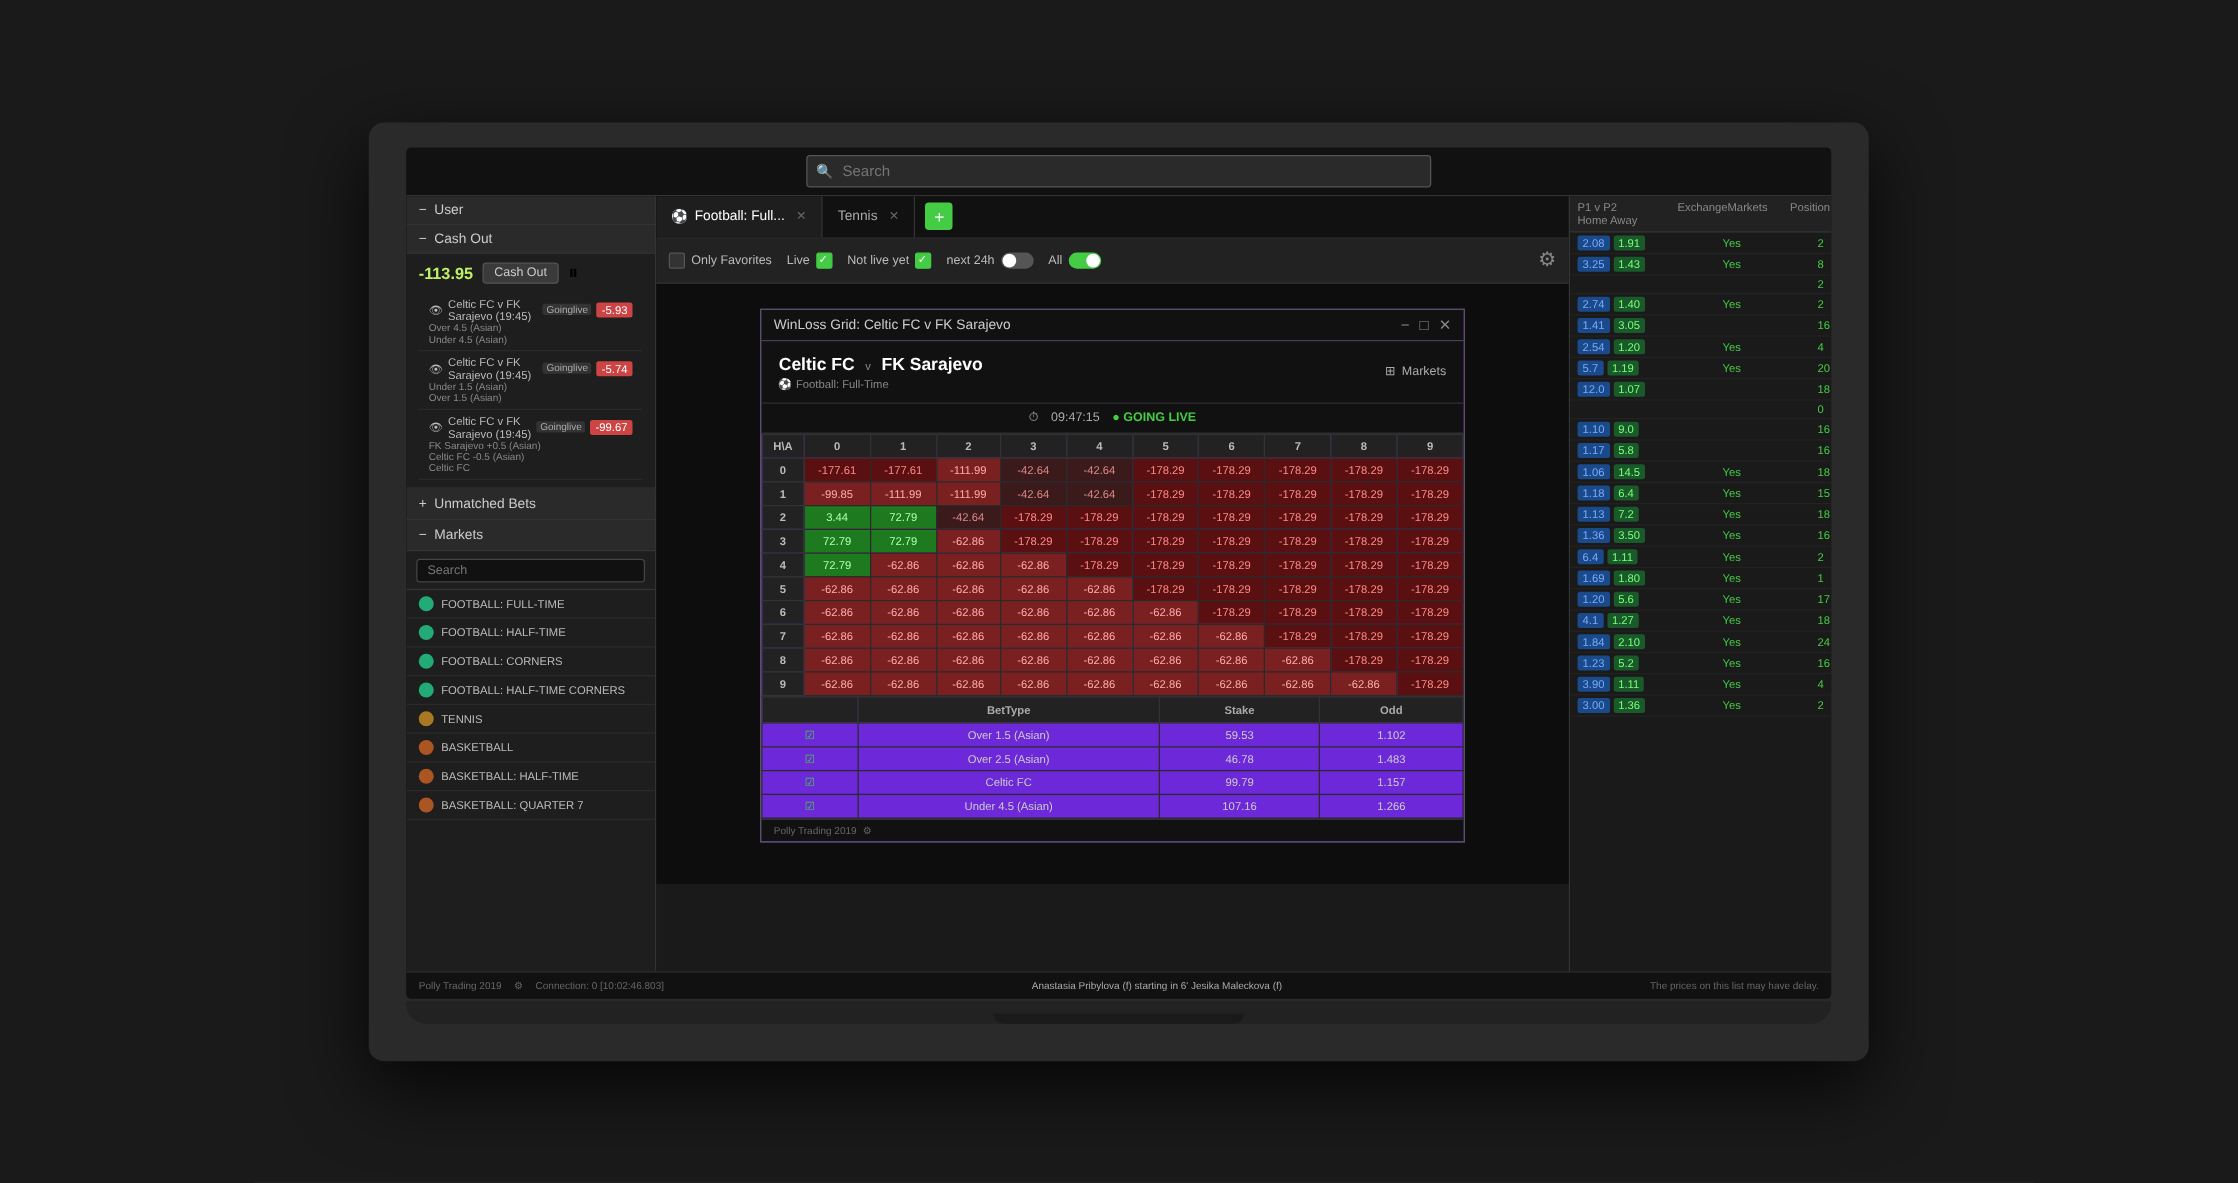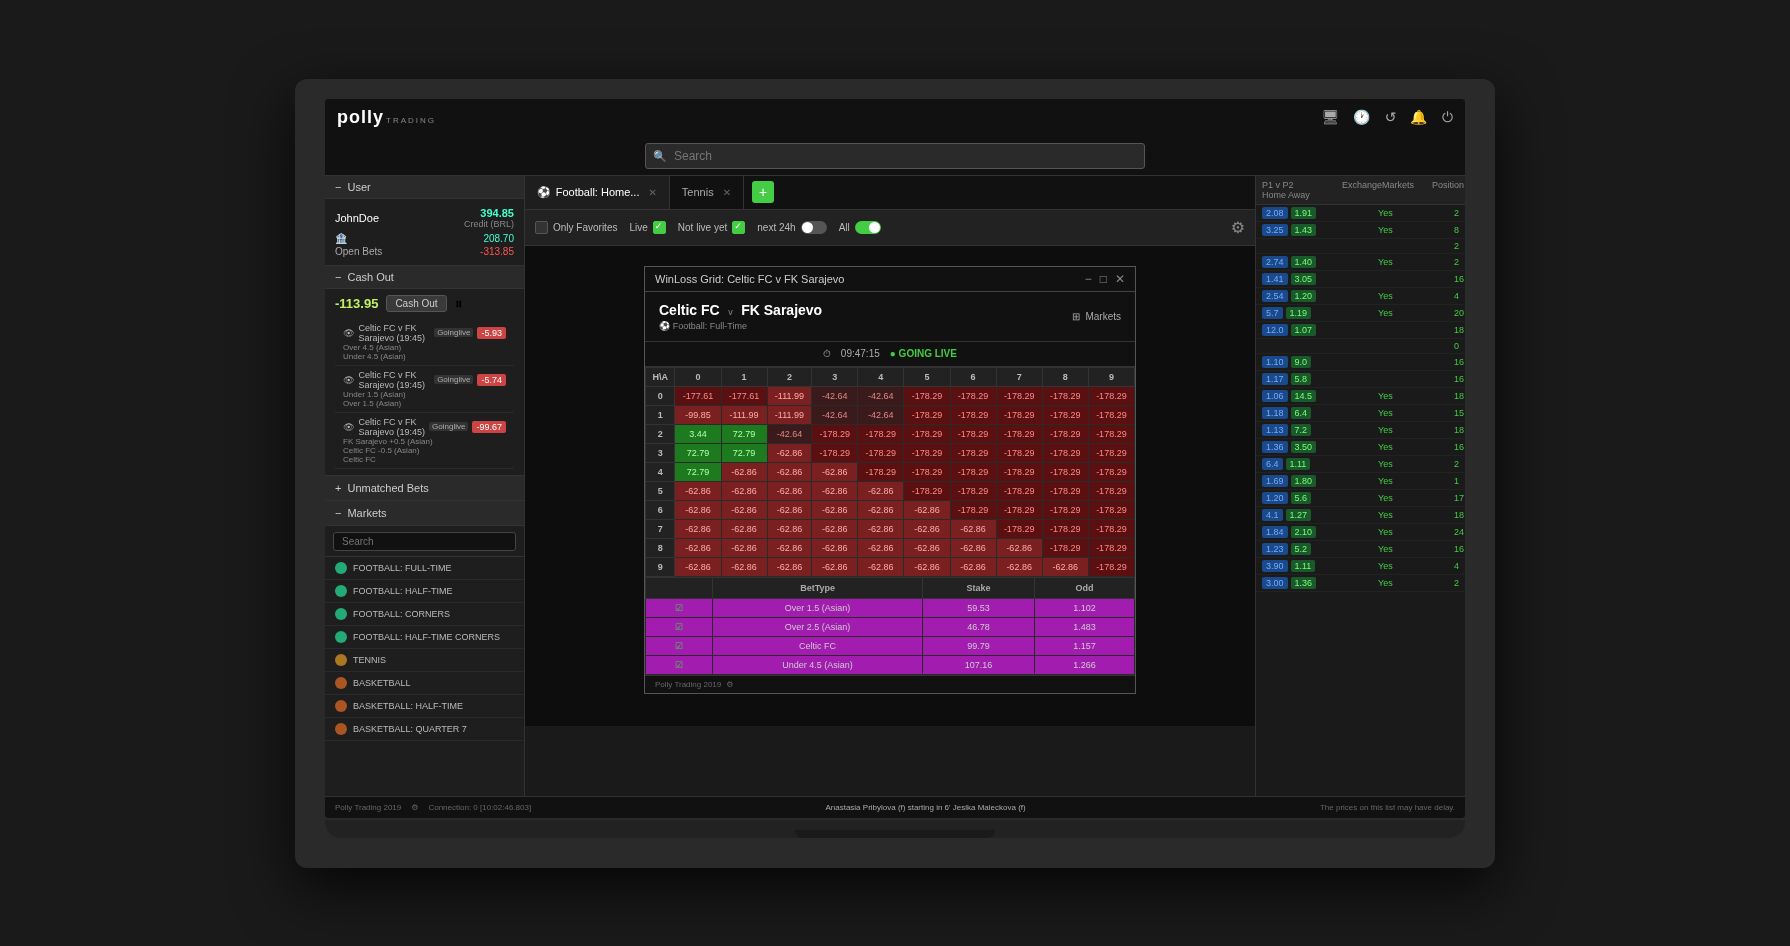--- a/index.html
+++ b/index.html
@@ -306,24 +306,24 @@
       position: absolute;
       top: 0; left: 0; right: 0; bottom: 0;
       background: rgba(0,0,0,0.5);
       display: flex;
       align-items: flex-start;
       justify-content: center;
       padding-top: 20px;
       z-index: 10;
     }
     .modal {
-      background: #a21caf;
+      background: #6d28d9;
       border: 1px solid #555;
       border-radius: 0;
-      width: 492px;
+      width: 564px;
       max-height: 480px;
       overflow: hidden;
     }
     .modal-titlebar {
       background: #111;
       display: flex;
       align-items: center;
       justify-content: space-between;
       padding: 5px 10px;
       border-bottom: 1px solid #444;
@@ -521,65 +521,35 @@
       background: #1a1a1a;
       border-radius: 0 0 8px 8px;
     }
   </style>
 </head>
 <body>
 
 <div class="laptop-frame">
   <div class="screen">
 
-    <div class="top-bar">
-      <div class="logo">
-        <span class="logo-polly">polly</span>
-        <span class="logo-trading">TRADING</span>
-      </div>
-      <div class="top-icons">
-        <span>🖥</span>
-        <span>🕐</span>
-        <span>↺</span>
-        <span>🔔</span>
-        <span>⏻</span>
-      </div>
-    </div>
 
     <div class="search-bar-container">
       <div class="search-bar-wrapper">
         <span class="search-icon-inner">🔍</span>
         <input type="text" placeholder="Search" style="">
       </div>
     </div>
 
     <div class="main-layout">
 
       <div class="left-sidebar">
 
         <div class="sidebar-section-header">
           <span>−</span>
           <span>User</span>
-        </div>
-        <div class="user-info">
-          <div class="user-row">
-            <span class="user-name">JohnDoe</span>
-            <div class="user-credit">
-              <div class="amount">394.85</div>
-              <div class="label">Credit (BRL)</div>
-            </div>
-          </div>
-          <div class="balance-row">
-            <span>🏦</span>
-            <span class="balance-val">208.70</span>
-          </div>
-          <div class="balance-row">
-            <span>Open Bets</span>
-            <span class="balance-neg">-313.85</span>
-          </div>
         </div>
 
         <div class="sidebar-section-header">
           <span>−</span>
           <span>Cash Out</span>
         </div>
         <div class="cashout-section">
           <div class="cashout-amount-row">
             <span class="cashout-neg">-113.95</span>
             <button class="cashout-btn">Cash Out</button>
@@ -665,21 +635,21 @@
           <div class="market-icon basketball"></div>
           <span>BASKETBALL: QUARTER 7</span>
         </div>
       </div>
 
       <div class="center-content">
 
         <div class="tabs-bar">
           <div class="tab active">
             <span>⚽</span>
-            <span>Football: Home...</span>
+            <span>Football: Full...</span>
             <span class="tab-close">✕</span>
           </div>
           <div class="tab">
             <span>Tennis</span>
             <span class="tab-close">✕</span>
           </div>
           <div class="tab-add">+</div>
         </div>
 
         <div class="filter-bar">

